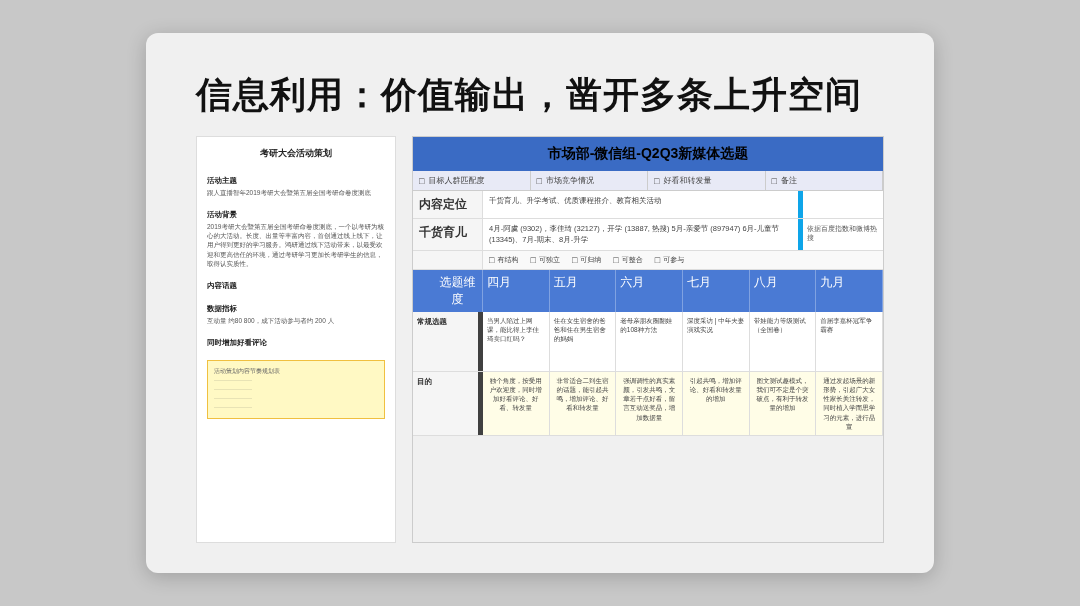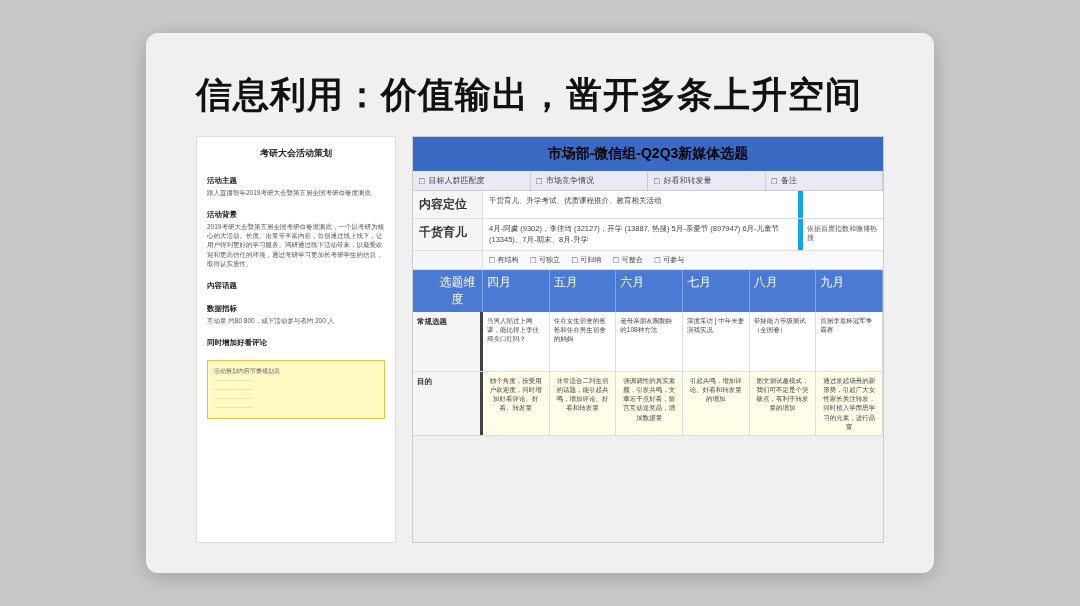--- a/index.html
+++ b/index.html
@@ -191,21 +191,21 @@
       text-align: center;
     }
     .data-row.white-row {
       background: #fff;
     }
     .row-label-cell {
       font-size: 7.5px;
       font-weight: bold;
       color: #333;
       padding: 5px 4px;
-      border-right: 3px solid #404040;
+      border-right: 5px solid #404040;
       display: flex;
       align-items: flex-start;
       background: #f5f5f5;
     }
     .data-cell {
       font-size: 6.5px;
       color: #444;
       padding: 4px 4px;
       border-right: 1px solid #ddd;
       line-height: 1.4;

